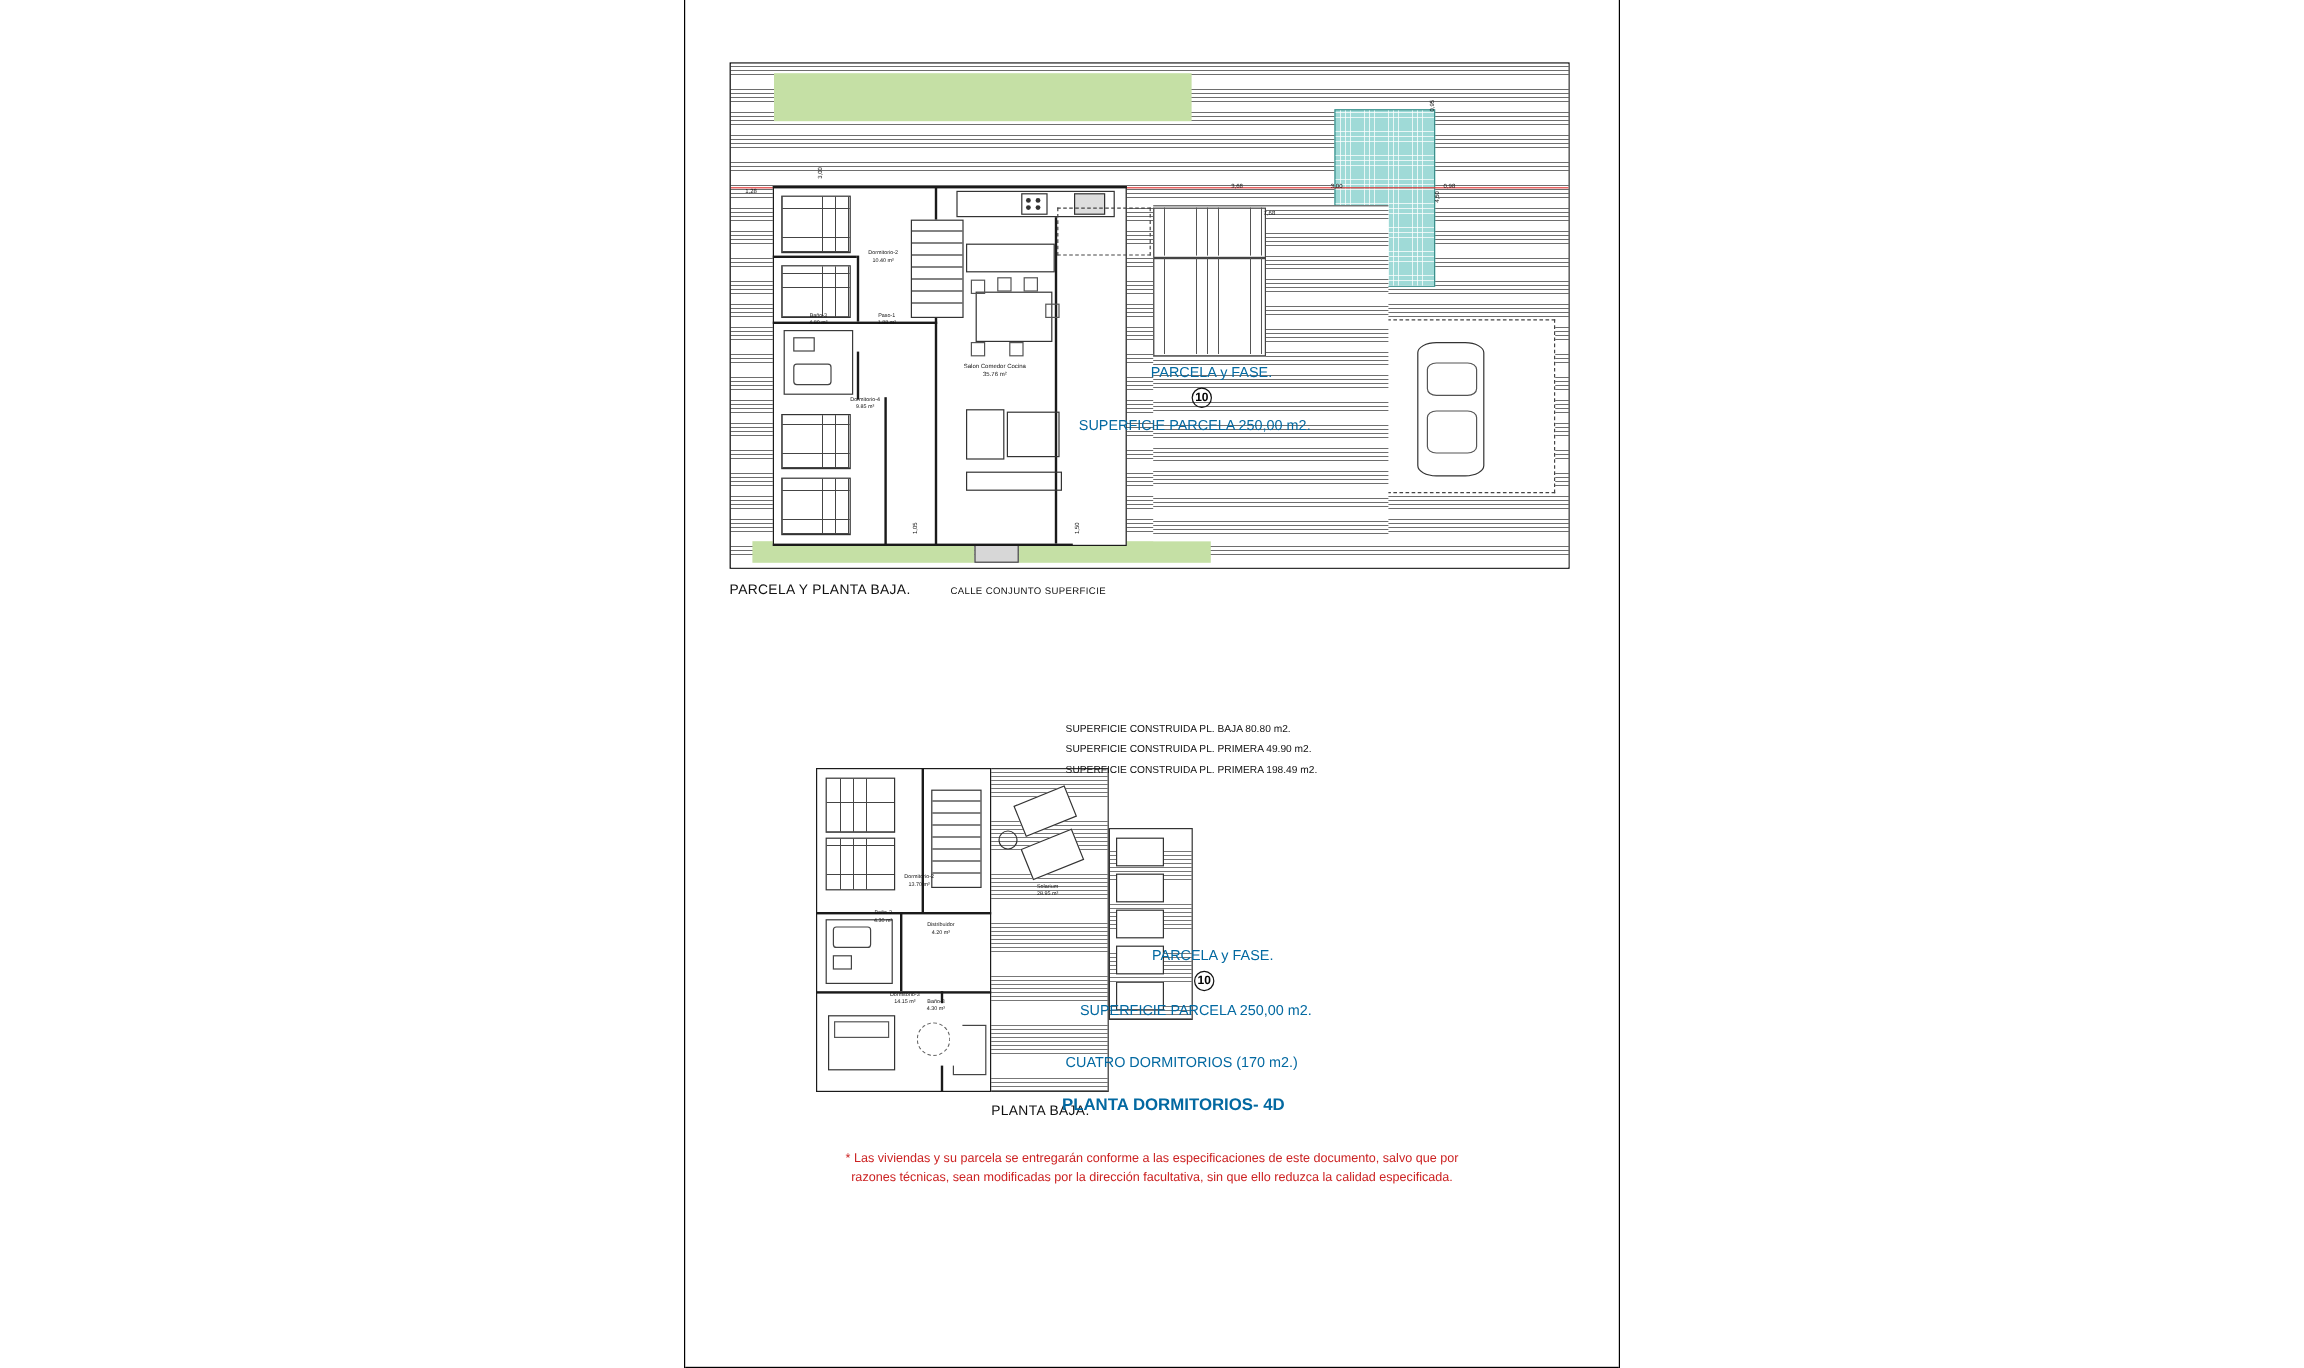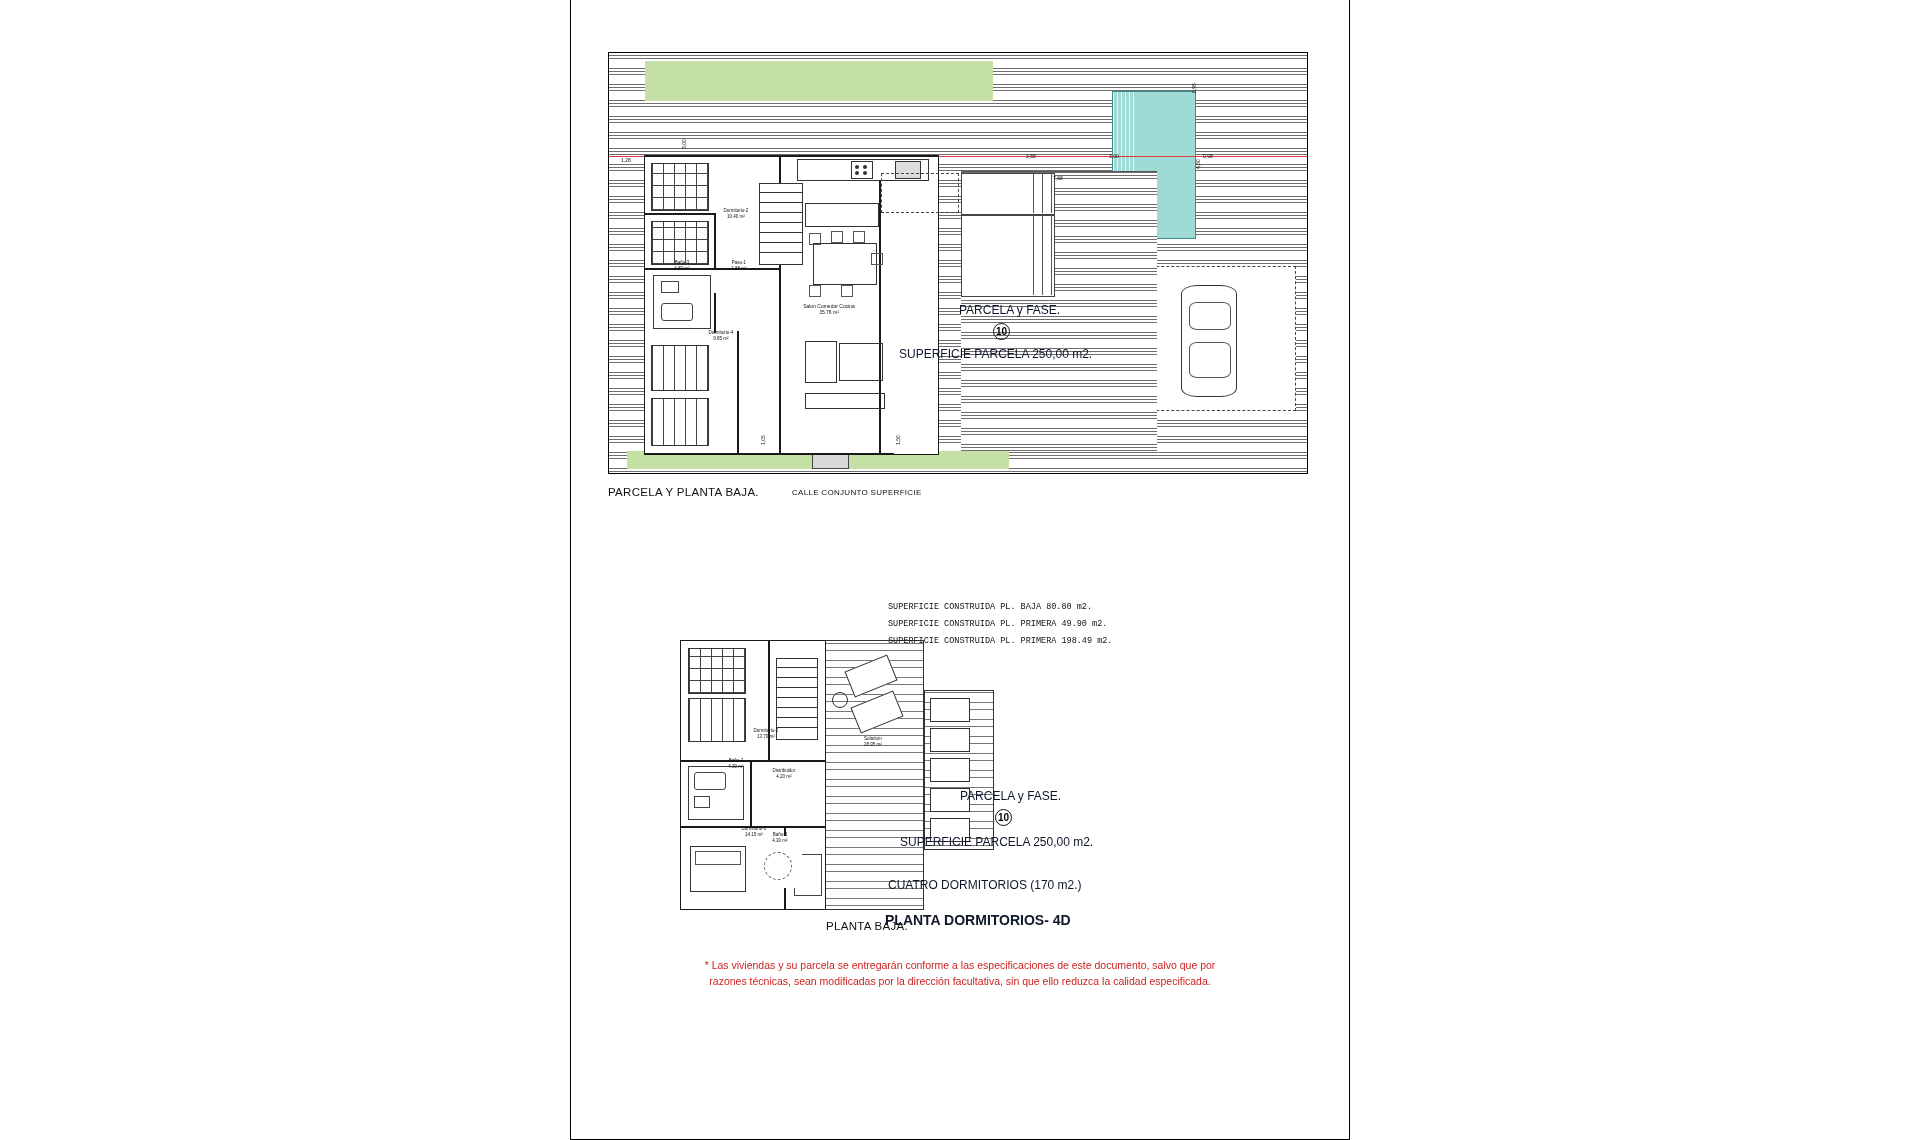--- a/index.html
+++ b/index.html
@@ -27,22 +27,22 @@
   .dimtxt{position:absolute;font-size:5px;color:#111;white-space:nowrap;}
   .dimv{position:absolute;font-size:5px;color:#111;white-space:nowrap;transform:rotate(-90deg);transform-origin:0 0;}
   .redline{position:absolute;background:#e03b3b;height:1px;}
   .bedgrid{position:absolute;border:1px solid #333;box-sizing:border-box;background:#fff;}
   .stair{position:absolute;}
   .stair i{position:absolute;left:0;right:0;height:1px;background:#333;}
 
   .caption{position:absolute;font-size:11.5px;letter-spacing:.3px;color:#111;}
   .caption.small{font-size:8px;}
 
-  .note{position:absolute;font-size:8.5px;color:#111;white-space:nowrap;font-family:Liberation Mono, monospace;}
-  .bignote{position:absolute;font-size:12px;color:#0f172a;white-space:nowrap;}
+  .note{position:absolute;font-size:8.5px;color:#111;white-space:nowrap;}
+  .bignote{position:absolute;font-size:12px;color:#0369a1;white-space:nowrap;}
   .bignote.bold{font-weight:bold;font-size:14px;}
   .circnum{position:absolute;width:15px;height:15px;border:1.2px solid #111;border-radius:50%;font-size:10px;font-weight:bold;display:flex;align-items:center;justify-content:center;}
 
   .disclaimer{position:absolute;left:0;width:780px;text-align:center;color:#cc2222;font-size:10.5px;line-height:1.45;}
 
   
   #floor1{position:absolute;left:110px;top:640px;width:330px;height:270px;}
   .terr{position:absolute;background:
      repeating-linear-gradient(0deg, #777 0px, #777 0.5px, #ffffff 0.5px, #ffffff 3.4px);border:1px solid #333;box-sizing:border-box;}
   .lounger{position:absolute;border:1px solid #333;background:#fff;}

